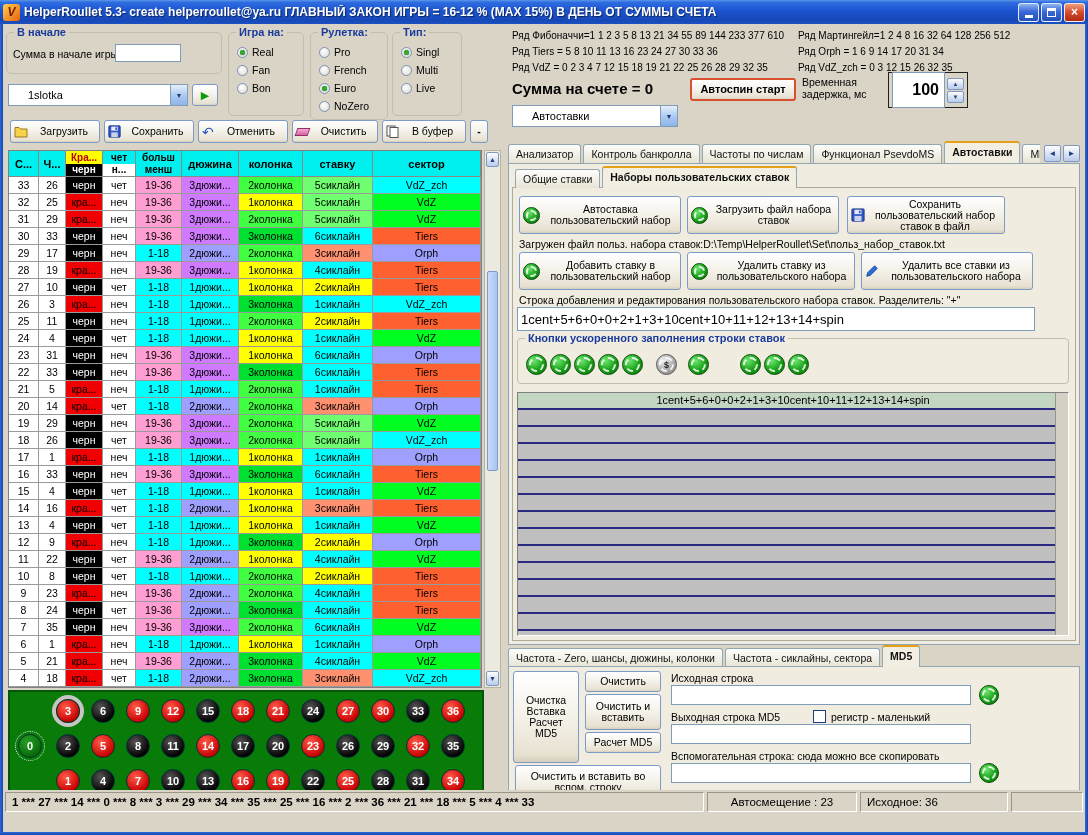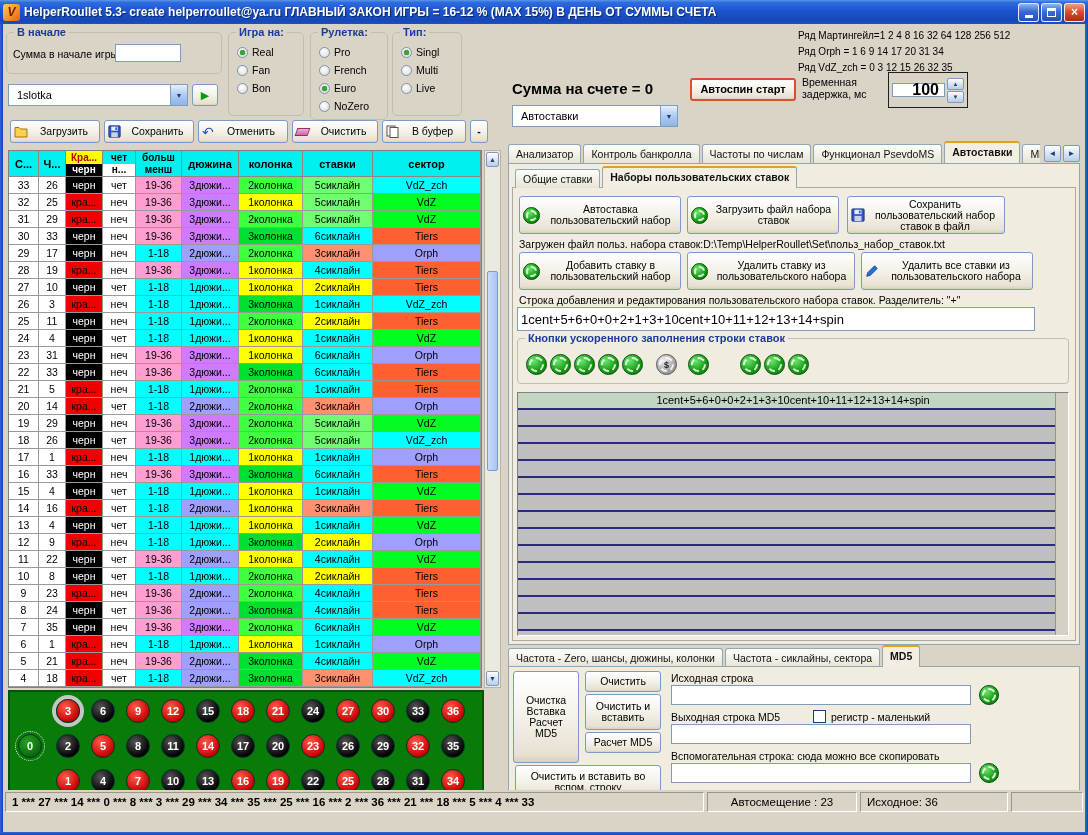--- a/index.html
+++ b/index.html
@@ -18,34 +18,34 @@
 .winbtn.cl{background:linear-gradient(180deg,#F0A080,#D85030 45%,#B02810);}
 .glyph-min{width:8px;height:3px;background:#fff;margin-top:9px;}
 .glyph-max{width:9px;height:9px;border:1px solid #fff;border-top:3px solid #fff;}
 .groupbox{position:absolute;border:1px solid #C2BEAC;border-radius:5px;}
 .gb-title{position:absolute;top:-7px;left:7px;background:#D9D4C6;padding:0 3px;font-size:11px;color:#1A3A9C;font-weight:bold;white-space:nowrap;}
 .lbl{position:absolute;font-size:10.5px;color:#000;white-space:nowrap;}
 .txt{position:absolute;background:#fff;border:1px solid #7F9DB9;font-size:11px;padding:1px 3px;font-family:inherit;}
 .radio{position:absolute;display:flex;align-items:center;gap:4px;font-size:10.5px;cursor:pointer;white-space:nowrap;}
 .rdot{width:11px;height:11px;border-radius:50%;border:1px solid #7A93B8;background:radial-gradient(circle at 40% 35%,#fff,#DCD8CC);position:relative;flex:0 0 11px;}
 .radio.sel .rdot::after{content:'';position:absolute;left:2px;top:2px;width:5px;height:5px;border-radius:50%;background:#36A836;box-shadow:0 0 1px #0A5A0A;}
-.dropdown{position:absolute;background:#fff;border:1px solid #7F9DB9;display:flex;align-items:center;font-size:11px;padding-left:8px;cursor:pointer;}
+.dropdown{position:absolute;background:#fff;border:1px solid #7F9DB9;display:flex;align-items:center;font-size:11px;padding-left:19px;cursor:pointer;}
 .dd-arrow{margin-left:auto;width:17px;align-self:stretch;background:linear-gradient(180deg,#E6F0FC,#AECBF2 50%,#8EB4E8);border-left:1px solid #7F9DB9;display:flex;align-items:center;justify-content:center;font-size:7px;color:#1C3C78;}
 .btn{position:absolute;background:linear-gradient(180deg,#fff 0%,#F4F1E8 50%,#E7E1D1 92%,#D8CFBA 100%);border:1px solid #7C9AC8;border-radius:3px;font-size:10.5px;line-height:11px;display:flex;align-items:center;justify-content:center;gap:4px;cursor:pointer;font-family:inherit;color:#000;padding:1px 3px;text-align:center;}
 .btn .btxt{flex:1;}
 .autospin{border:2px solid #D85030;font-weight:bold;font-size:11px;}
 .ico{display:inline-flex;align-items:center;justify-content:center;flex:0 0 auto;}
 .glyph-ico{font-family:"DejaVu Sans",sans-serif;color:#2850C0;font-size:14px;line-height:12px;}
 .eraser-ico{width:13px;height:8px;background:linear-gradient(180deg,#F8A8D0,#D860A8);border:1px solid #8A3068;transform:skewX(-20deg);}
 .chip-ico{width:17px;height:17px;border-radius:50%;background:radial-gradient(circle at 35% 30%,#6FE86F 0%,#17A017 55%,#0B6E0B 100%);border:1px solid #064806;position:relative;}
 .chip-ico::before{content:'';position:absolute;inset:2px;border-radius:50%;border:2px dashed rgba(255,255,255,.85);}
 .series{position:absolute;font-size:10px;line-height:16px;color:#000;white-space:nowrap;overflow:hidden;}
 .sum-label{position:absolute;font-size:15px;font-weight:bold;color:#000;}
 .spin-frame{position:absolute;border:1px solid #202020;background:#D9D4C6;display:flex;align-items:center;padding:3px;gap:2px;}
-.spin-val{flex:1;height:14px;background:#fff;border:1px solid #7F9DB9;font-size:16px;font-weight:bold;display:flex;align-items:center;justify-content:flex-end;padding-right:5px;}
+.spin-val{flex:1;height:36px;background:#fff;border:1px solid #7F9DB9;font-size:16px;font-weight:bold;display:flex;align-items:center;justify-content:flex-end;padding-right:5px;}
 .spin-btns{display:flex;flex-direction:column;gap:1px;}
 .spin-btn{width:17px;height:12px;background:linear-gradient(180deg,#FDFDFC,#D8E2F4 50%,#B8CCEC);border:1px solid #8098C0;border-radius:2px;font-size:6px;color:#20407A;display:flex;align-items:center;justify-content:center;cursor:pointer;}
 .tabstrip{position:absolute;display:flex;align-items:flex-end;}
 .tab{height:19px;padding:3px 7px 0;font-size:10.5px;background:linear-gradient(180deg,#FDFDFB,#E8E4D4);border:1px solid #91A7B4;border-bottom:none;border-radius:3px 3px 0 0;margin-right:2px;color:#111;white-space:nowrap;cursor:pointer;}
 .tab.active{height:22px;background:#F2EFE2;border-top:2px solid #E5A01A;font-weight:bold;z-index:3;position:relative;}
 .tab-arrow{position:absolute;width:17px;height:17px;background:linear-gradient(180deg,#FDFDFC,#D8E2F4 55%,#B8CCEC);border:1px solid #8098C0;border-radius:2px;font-size:8px;color:#20407A;display:flex;align-items:center;justify-content:center;cursor:pointer;z-index:4;}
 .panel{position:absolute;background:#F0EDE0;border:1px solid #91A7B4;}
 .sub-panel-border{position:absolute;left:3px;top:23px;right:3px;bottom:3px;border:1px solid #AFAB9A;}
 .filelbl{position:absolute;font-size:10.5px;color:#000;white-space:nowrap;overflow:hidden;}
 .chips-gb{position:absolute;border:1px solid #C2BEAC;border-radius:4px;}
@@ -226,21 +226,21 @@
       <div class="hcell c3 hstack">
         <div class="hk cy">чет</div>
         <div class="hk wh">н...</div>
       </div>
       <div class="hcell c4 hstack">
         <div class="hk cy">больш</div>
         <div class="hk cy">менш</div>
       </div>
       <div class="hcell c5">дюжина</div>
       <div class="hcell c6">колонка</div>
-      <div class="hcell c7">ставки</div>
+      <div class="hcell c7">ставку</div>
       <div class="hcell c8">сектор</div>
     </div>
     <div>
         <div class="trow">
           <div class="tcell c0">33</div>
           <div class="tcell c1">26</div>
           <div class="tcell c2" style="background: rgb(0, 0, 0); color: rgb(255, 255, 255);">черн</div>
           <div class="tcell c3" style="background: rgb(255, 255, 255); color: rgb(0, 0, 0);">чет</div>
           <div class="tcell c4" style="background: rgb(255, 158, 210); color: rgb(0, 0, 0);">19-36</div>
           <div class="tcell c5" style="background: rgb(207, 122, 255); color: rgb(0, 0, 0);">3дюжи...</div>
@@ -608,20 +608,25 @@
       <div class="num red" style="left: 221px; top: 77px;">16</div>
       <div class="num red" style="left: 256px; top: 77px;">19</div>
       <div class="num blacknum" style="left: 291px; top: 77px;">22</div>
       <div class="num red" style="left: 326px; top: 77px;">25</div>
       <div class="num blacknum" style="left: 361px; top: 77px;">28</div>
       <div class="num blacknum" style="left: 396px; top: 77px;">31</div>
       <div class="num red" style="left: 431px; top: 77px;">34</div>
       <div class="num zero" style="left: 8px; top: 42px;">0</div>
     </div>
 
+  <div class="series" style="left:512px;top:28px;width:286px;">
+    <div>Ряд Фибоначчи=1 1 2 3 5 8 13 21 34 55 89 144 233 377 610</div>
+    <div>Ряд Tiers = 5 8 10 11 13 16 23 24 27 30 33 36</div>
+    <div>Ряд VdZ = 0 2 3 4 7 12 15 18 19 21 22 25 26 28 29 32 35</div>
+  </div>
   <div class="series" style="left:798px;top:28px;width:286px;">
     <div>Ряд Мартингейл=1 2 4 8 16 32 64 128 256 512</div>
     <div>Ряд Orph = 1 6 9 14 17 20 31 34</div>
     <div>Ряд VdZ_zch = 0 3 12 15 26 32 35</div>
   </div>
 
   <div class="sum-label" style="left:512px;top:80px;">Сумма на счете = 0</div>
   <button class="btn autospin" style="left:690px;top:78px;width:106px;height:23px;">
     <span>Автоспин старт</span>
   </button>

